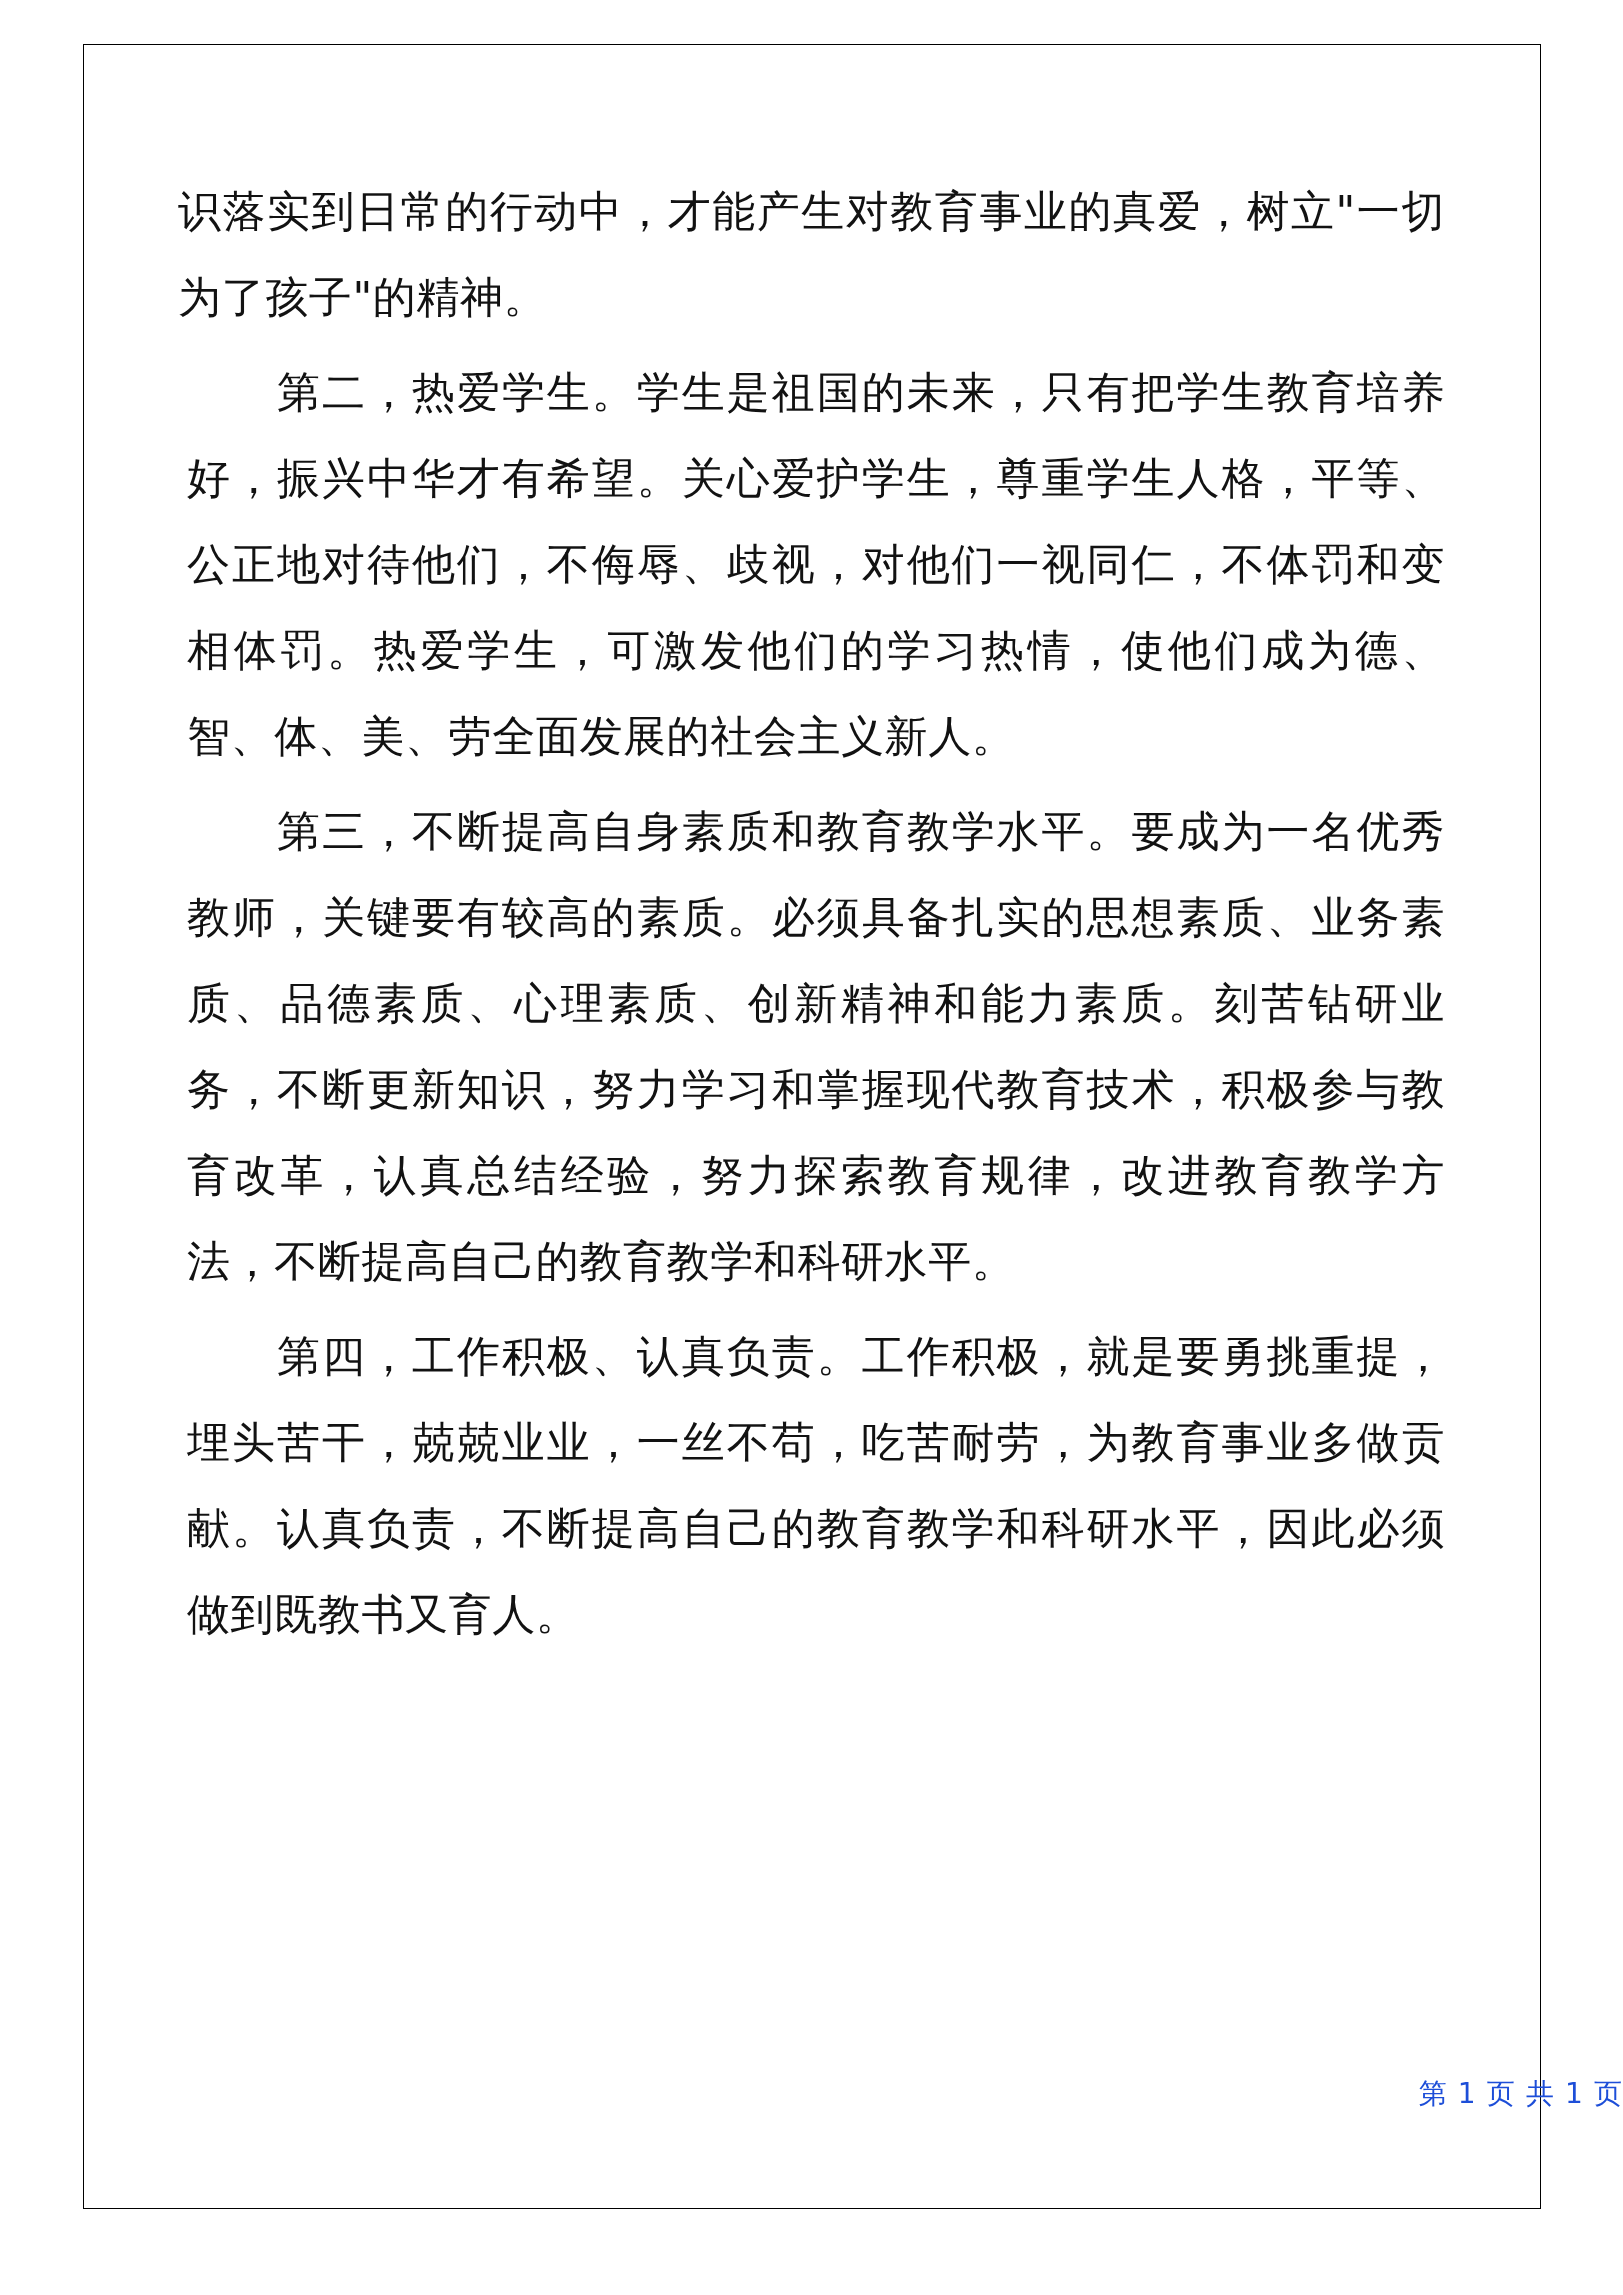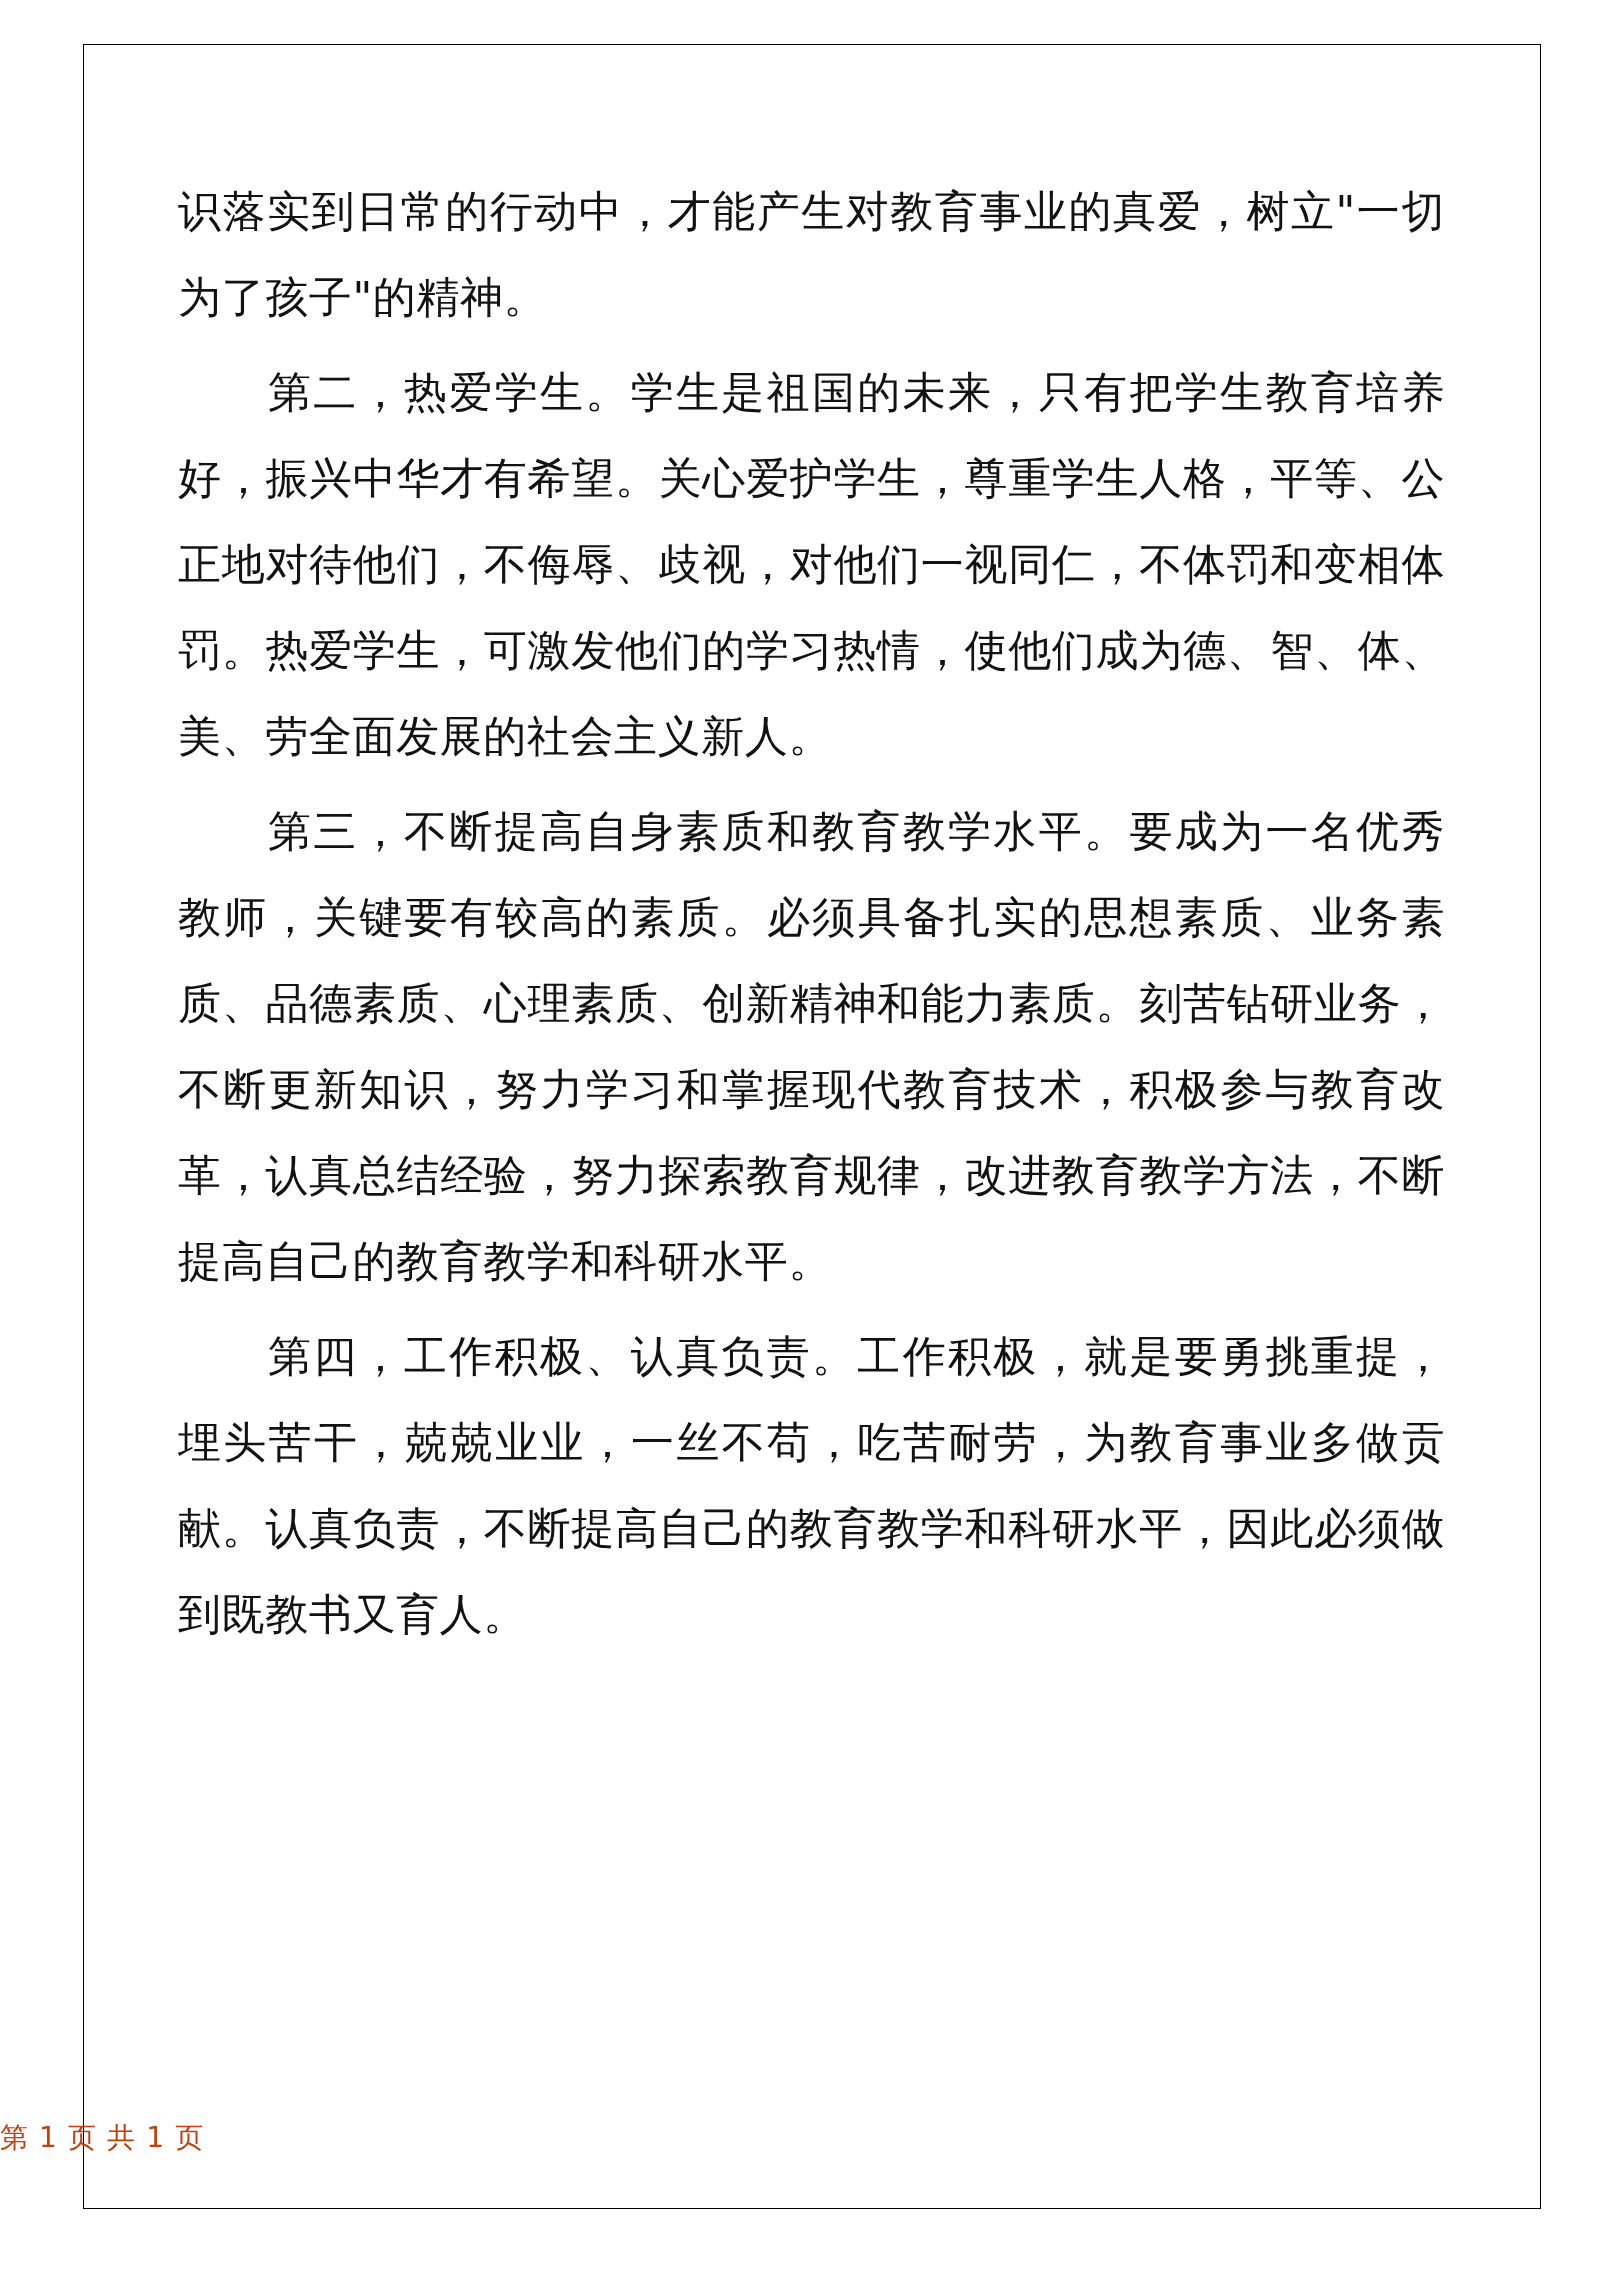--- a/index.html
+++ b/index.html
@@ -41,32 +41,32 @@
     color: #121212;
     letter-spacing: 0.6px;
     text-align: justify;
     text-justify: inter-character;
     margin: 0 0 9px 0;
     font-family: "DejaVu Sans", "Liberation Sans", sans-serif;
     font-weight: 400;
   }
   .para.indent {
     text-indent: 90px;
+    margin-left: 9px;
   }
   .footer {
     position: absolute;
     left: 0;
     right: 0;
     top: 2075px;
-    text-align: left;
+    text-align: right;
     font-size: 28px;
-    color: #c2410c;
+    color: #1d4ed8;
     font-family: "DejaVu Sans", "Liberation Sans", sans-serif;
     letter-spacing: 1.1px;
-    margin-top: 44px;
   }
 </style>
 </head>
 <body>
 
 <div class="page">
   <div class="page-border"></div>
 
   <div class="content">
     <p class="para">识落实到日常的行动中，才能产生对教育事业的真爱，树立"一切为了孩子"的精神。</p>

